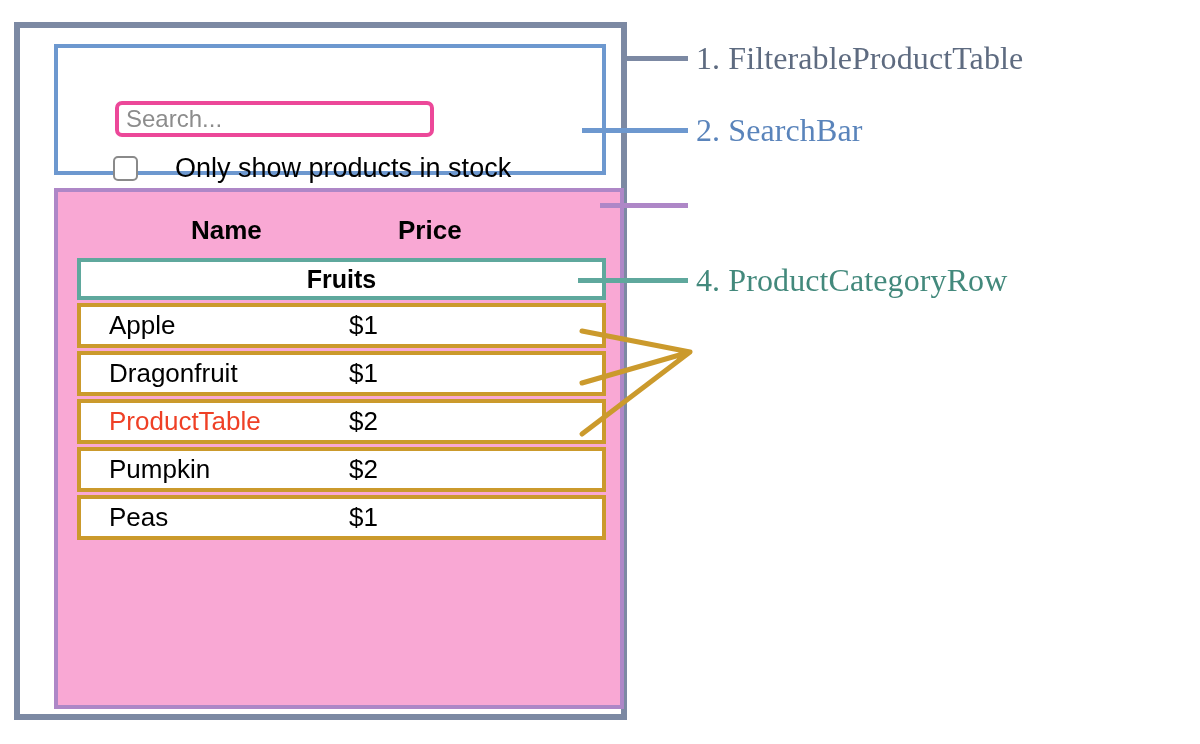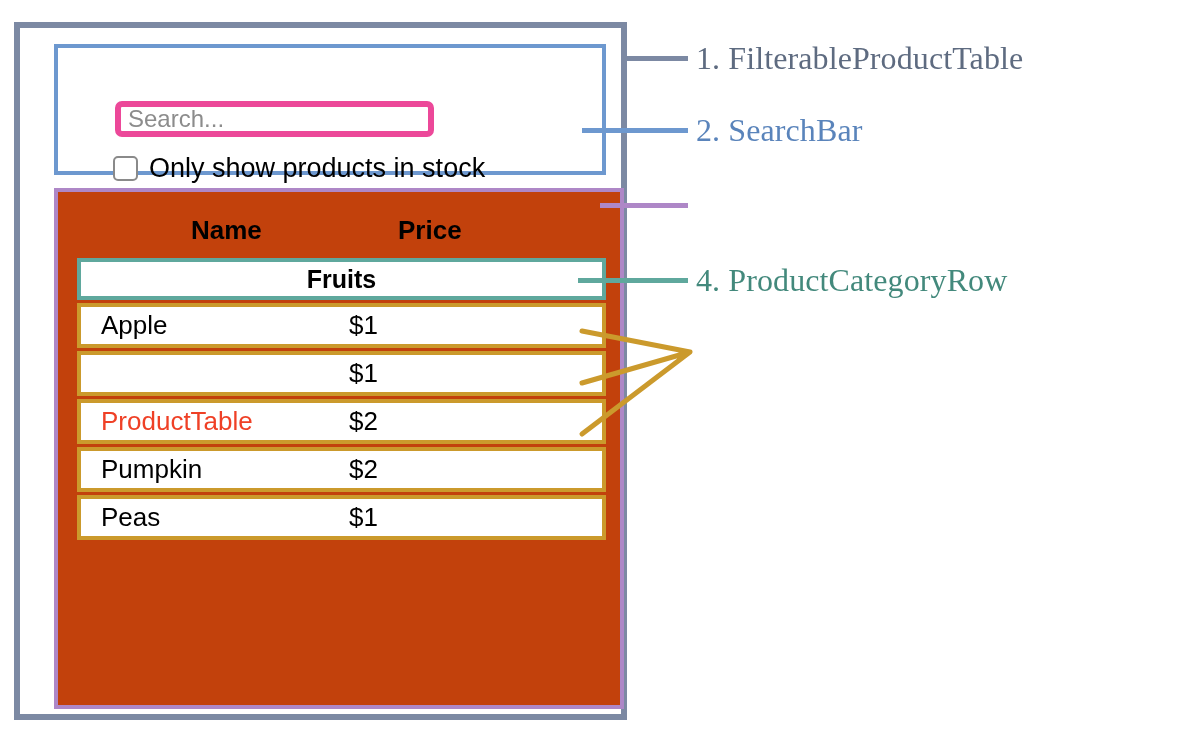--- a/index.html
+++ b/index.html
@@ -47,21 +47,21 @@
     background: #ffffff;
   }
 
   .search-input {
     position: absolute;
     left: 57px;
     top: 53px;
     width: 319px;
     height: 36px;
     box-sizing: border-box;
-    border: 6px solid #ec4899;
+    border: 4px solid #ec4899;
     border-radius: 7px;
     background: #ffffff;
     font-family: "Liberation Sans", sans-serif;
     font-size: 24px;
     color: #333333;
     padding: 0 7px;
     outline: none;
     line-height: 32px;
   }
   .search-input::placeholder {
@@ -85,32 +85,33 @@
     border-radius: 5px;
     background: #ffffff;
     display: inline-block;
     flex: 0 0 auto;
   }
   .stock-label {
     font-size: 27px;
     color: #000000;
     white-space: nowrap;
     line-height: 1;
+    margin-left: 26px;
   }
 
   
   .product-table {
     position: absolute;
     left: 34px;
     top: 160px;
     width: 570px;
     height: 521px;
     border: 4px solid #ae87c7;
     box-sizing: border-box;
-    background: #c2410c;
+    background: #f9a8d4;
   }
 
   .table-head {
     position: absolute;
     left: 0;
     top: 23px;
     width: 100%;
     height: 34px;
   }
   .th-name {
@@ -164,21 +165,21 @@
     width: 529px;
     height: 45px;
     border: 4px solid #cb9a2c;
     background: #ffffff;
     margin-top: 3px;
     display: flex;
     align-items: center;
   }
   .product-row .cell-name {
     position: absolute;
-    left: 20px;
+    left: 28px;
     font-size: 26px;
     color: #000000;
     white-space: nowrap;
   }
   .product-row .cell-name.out-of-stock { color: #ef4026; }
   .product-row .cell-price {
     position: absolute;
     left: 268px;
     font-size: 26px;
     color: #000000;
@@ -232,20 +233,21 @@
         <div class="category-row">
           <span class="cat-label">Fruits</span>
         </div>
 
         <div class="product-row">
           <span class="cell-name">Apple</span>
           <span class="cell-price">$1</span>
         </div>
 
         <div class="product-row">
+          <span class="cell-name">Dragonfruit</span>
           <span class="cell-price">$1</span>
         </div>
 
         <div class="product-row">
           <span class="cell-name out-of-stock">ProductTable</span>
           <span class="cell-price">$2</span>
         </div>
 
 
         <div class="product-row">

